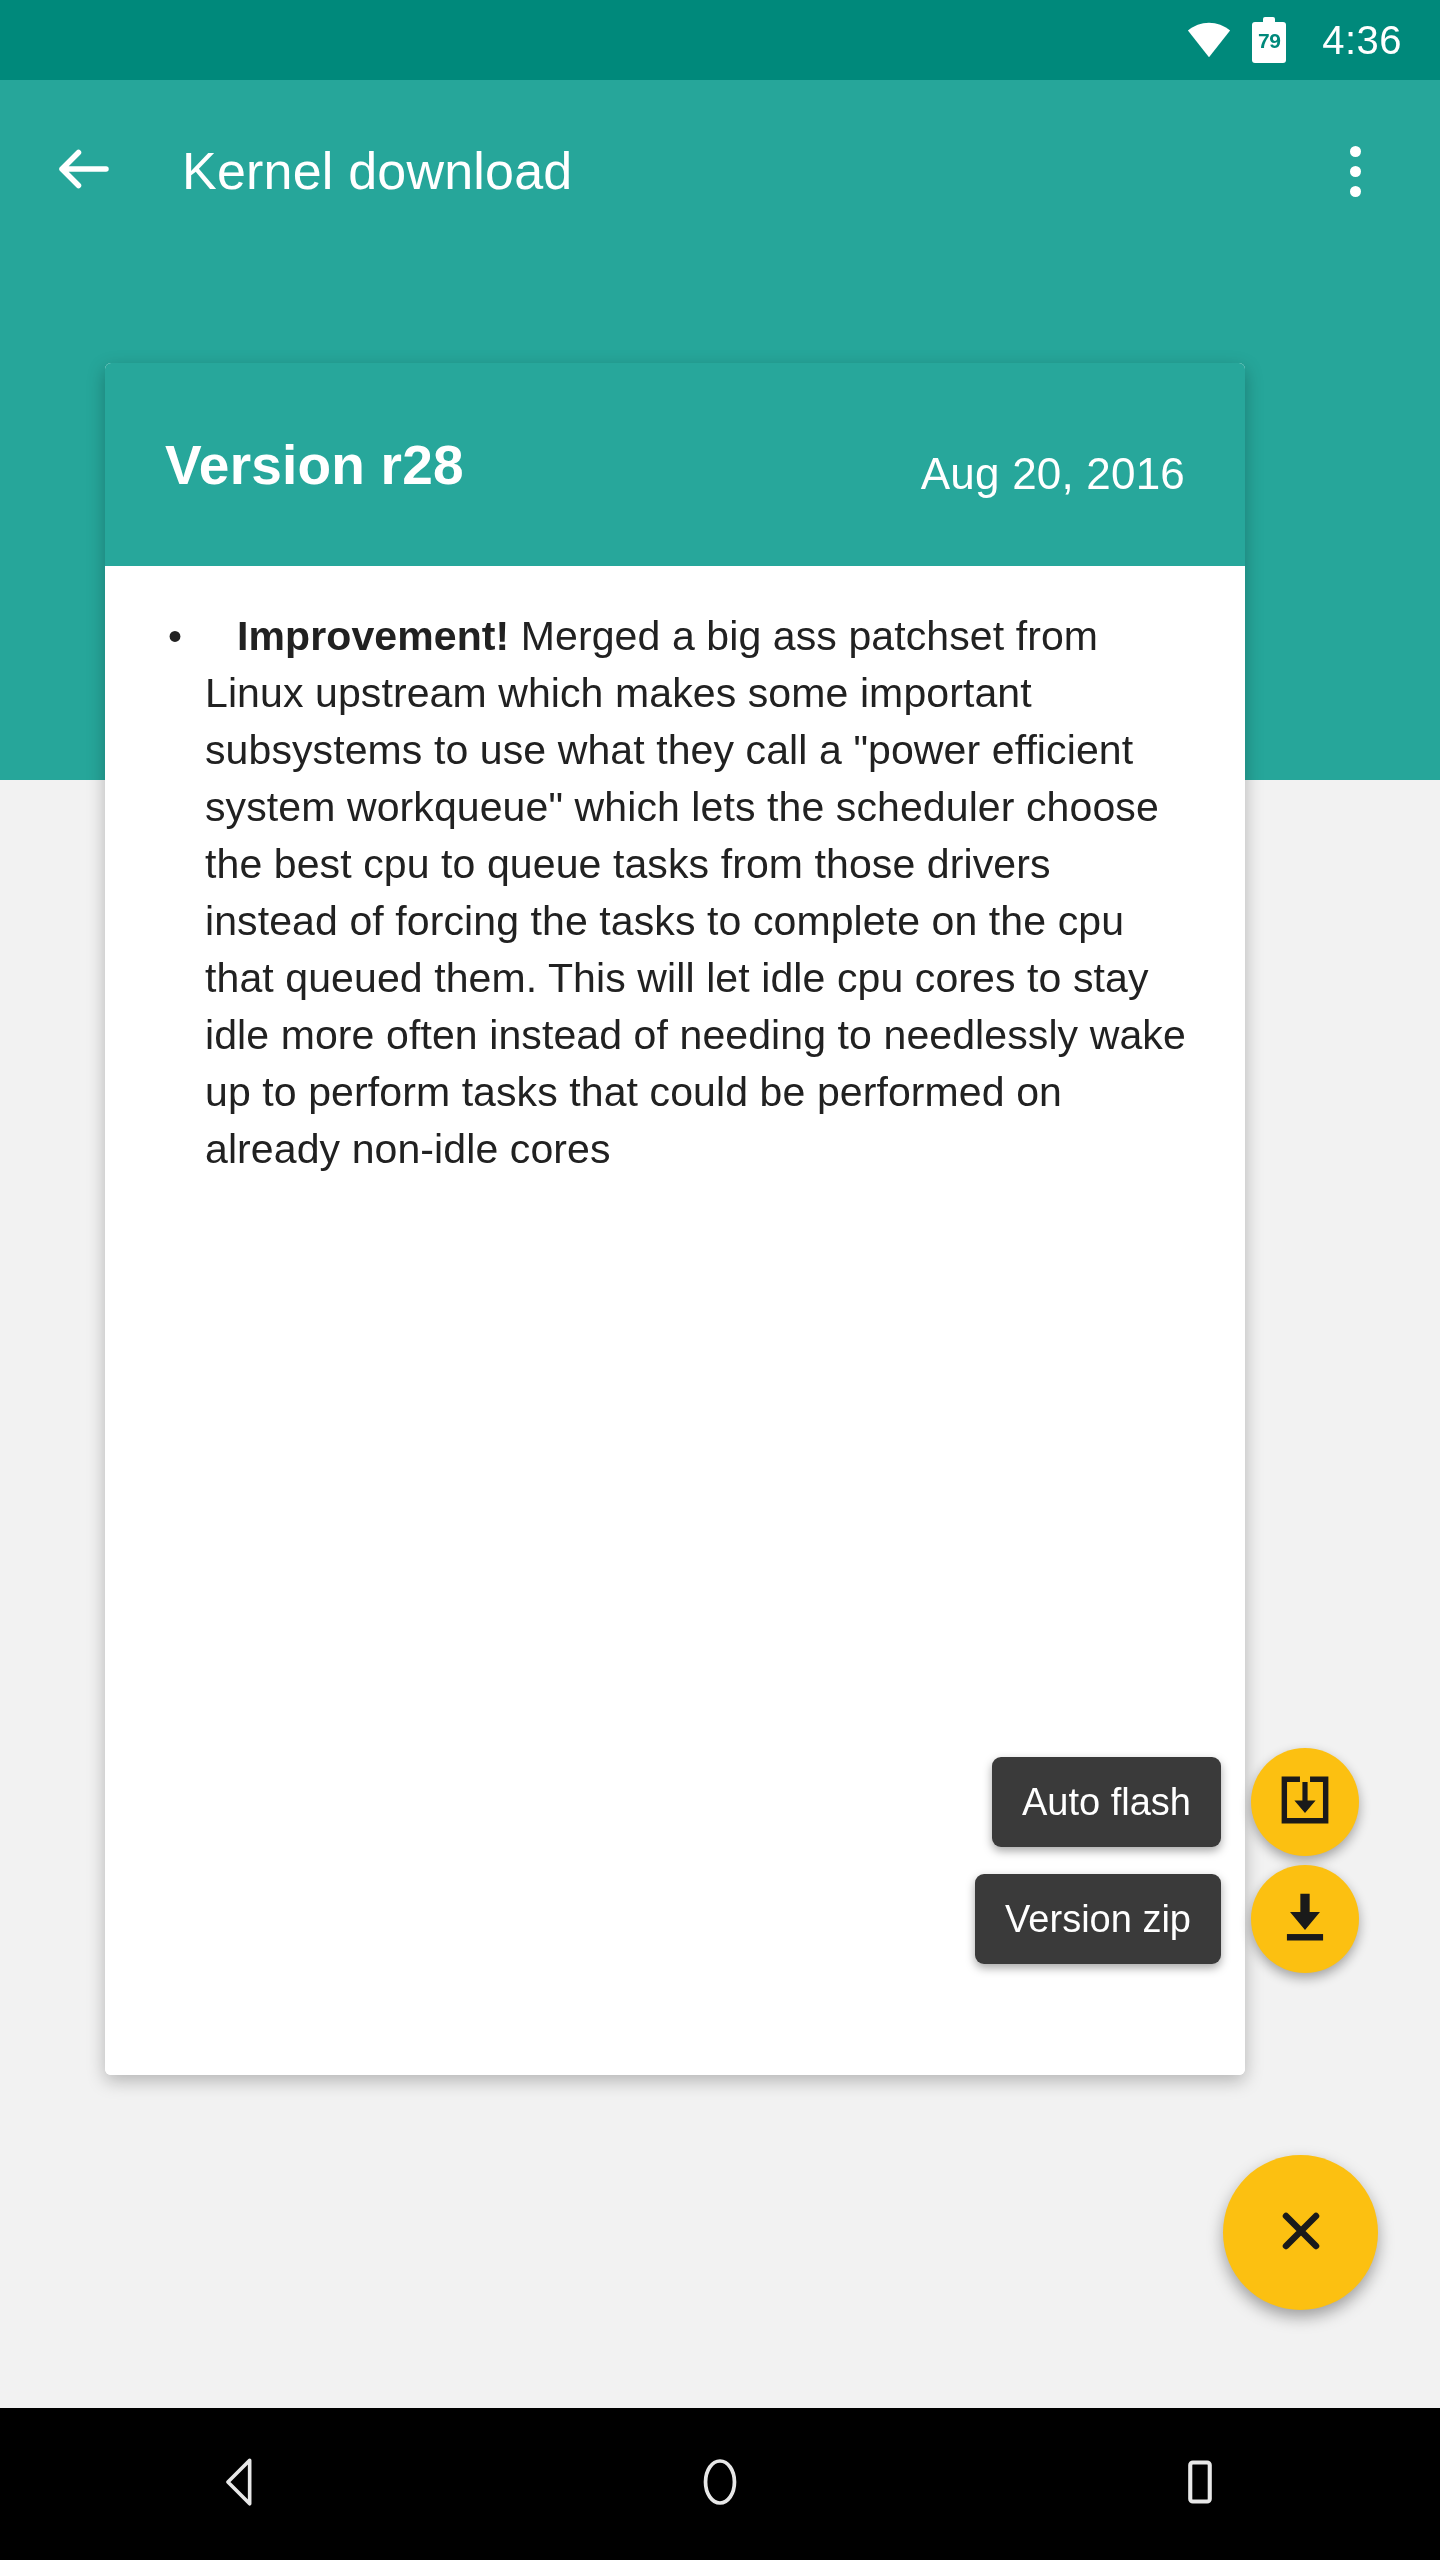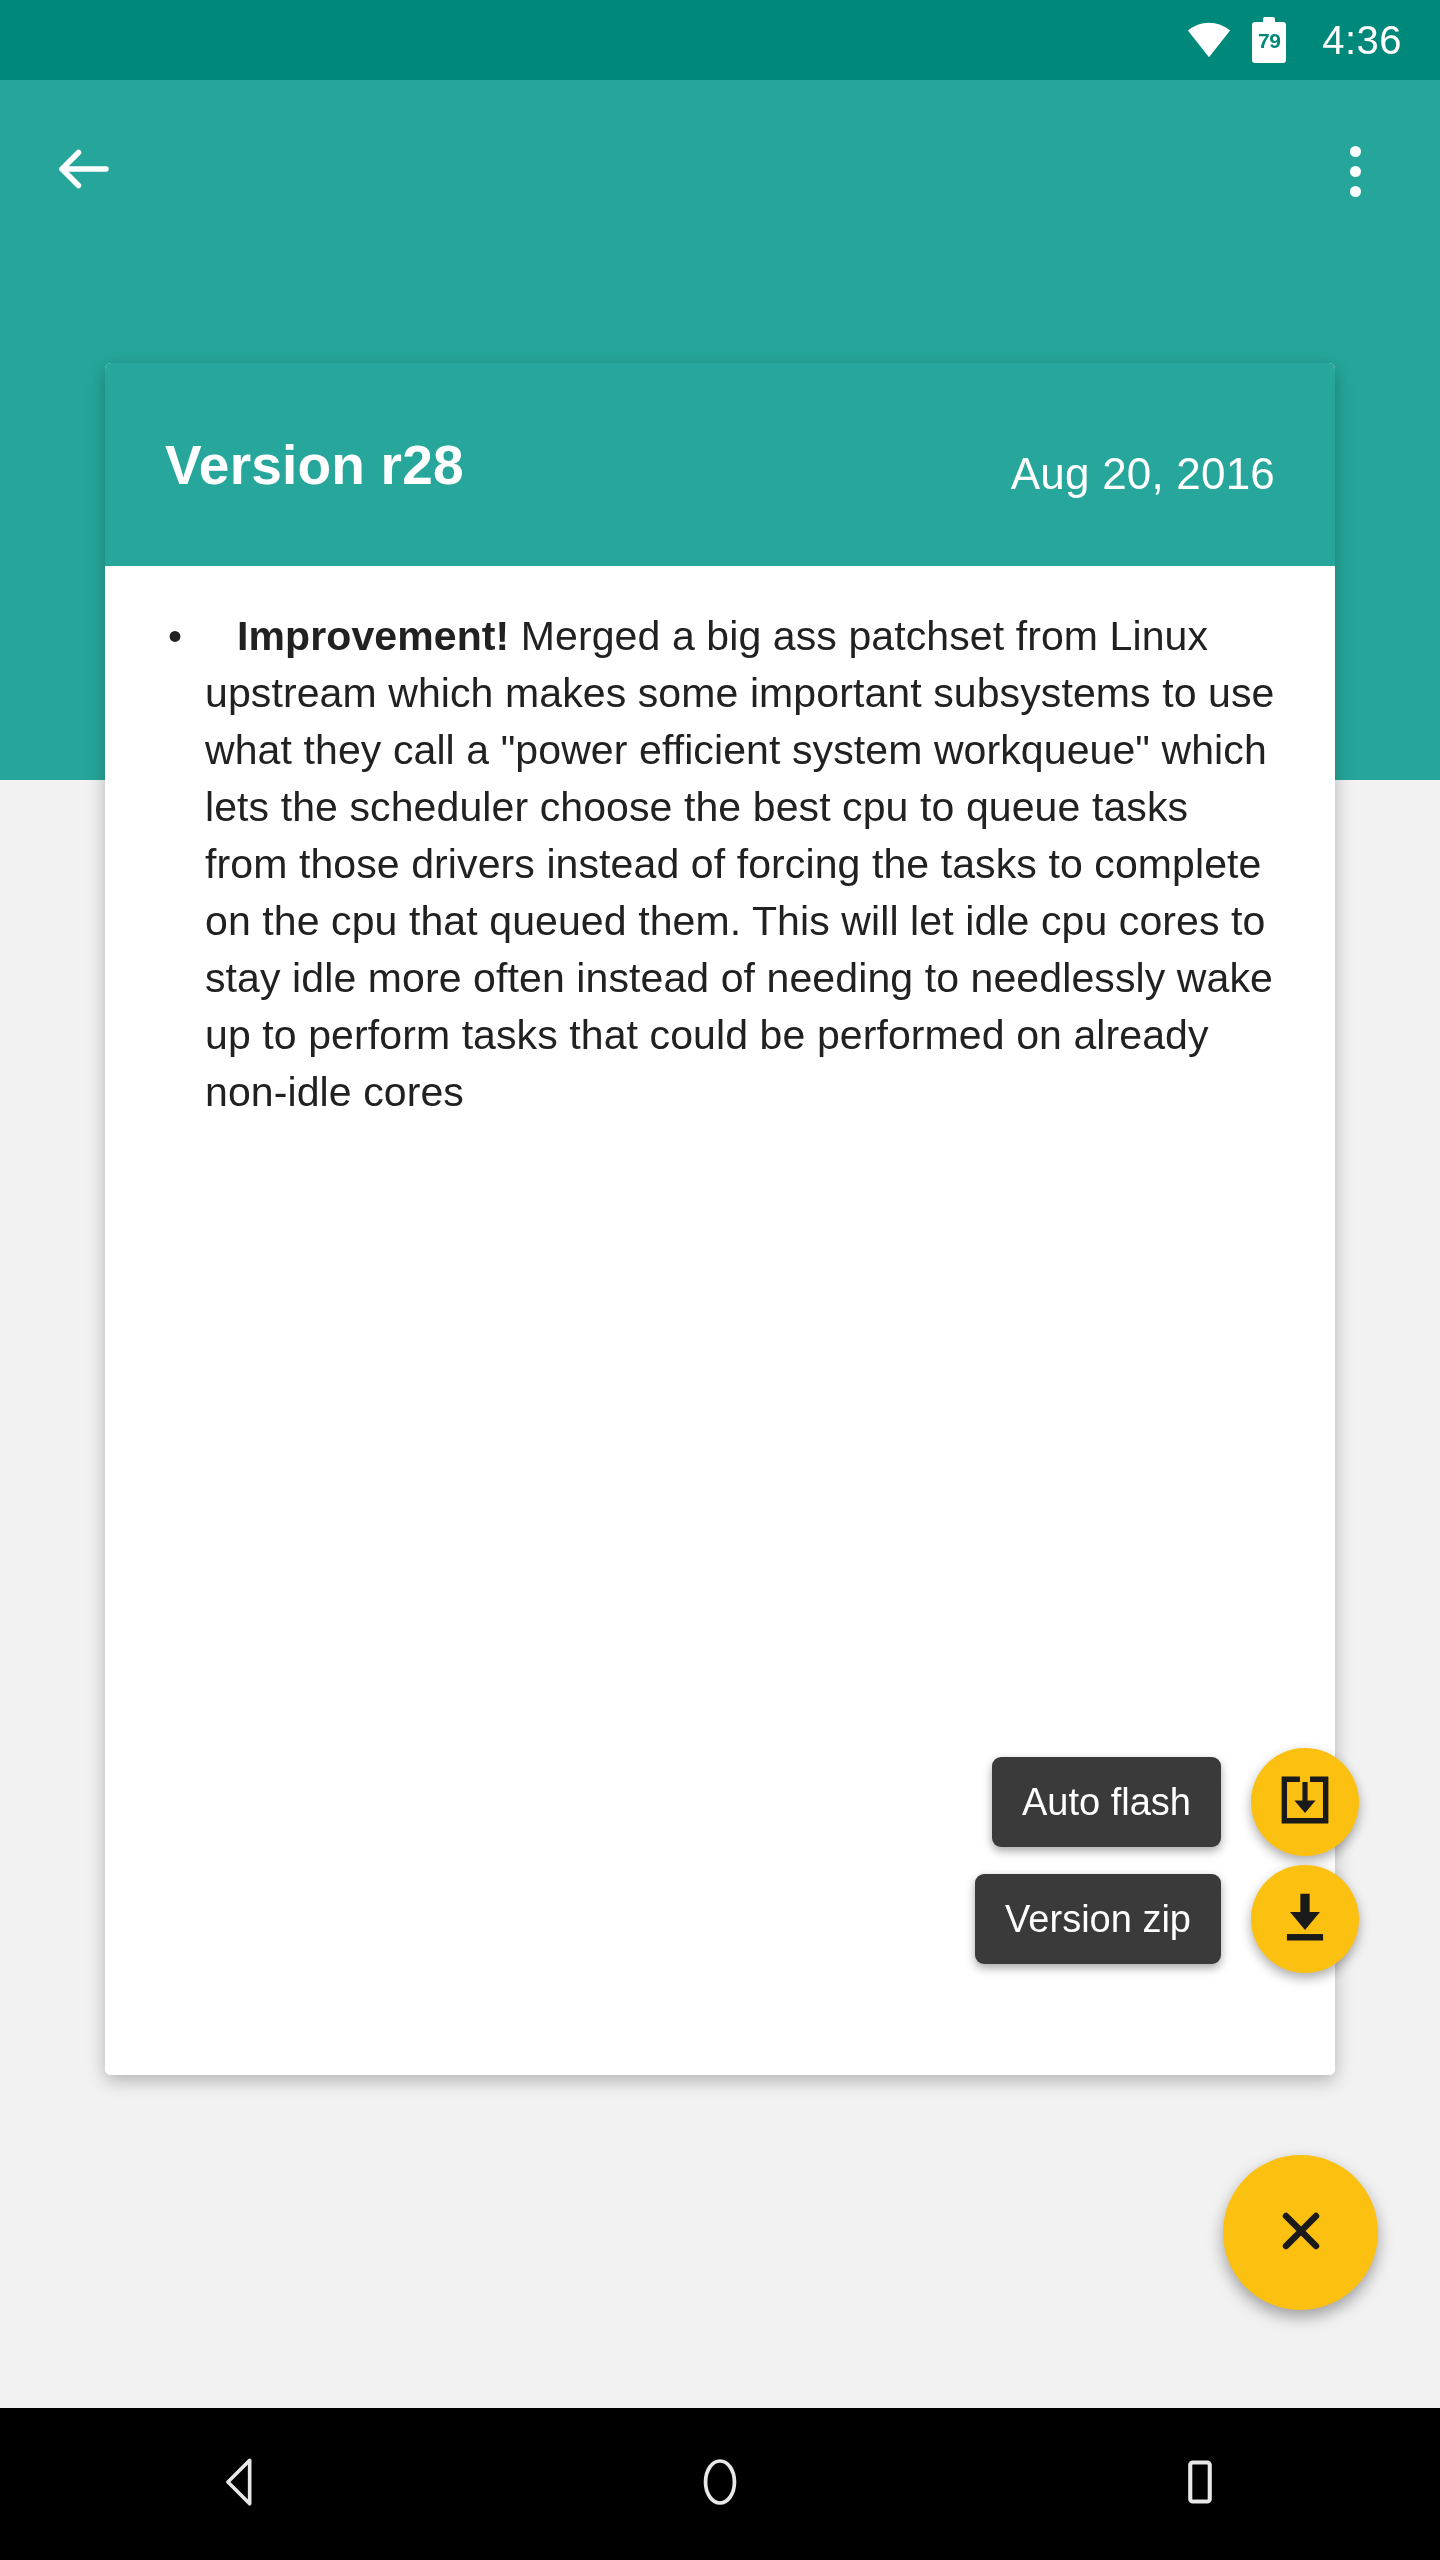--- a/index.html
+++ b/index.html
@@ -59,21 +59,21 @@
   }
   .overflow-button{
     position:absolute; right:40px; top:50%; transform:translateY(-50%);
     width:90px; height:90px; display:flex; flex-direction:column;
     align-items:center; justify-content:center; gap:9px; cursor:pointer;
   }
   .dot{ width:11px; height:11px; border-radius:50%; background:#ffffff; }
 
   
   .card{
-    position:absolute; left:105px; top:363px; width:1230px; height:1712px;
+    position:absolute; left:105px; top:363px; width:1140px; height:1712px;
     border-radius:6px;
     box-shadow:0 6px 18px rgba(0,0,0,0.26);
     overflow:hidden; background:#ffffff;
   }
   .card-header{
     height:203px; background:#27a79b;
     display:flex; align-items:center; justify-content:space-between;
     padding:0 60px;
   }
   .card-version{
@@ -157,20 +157,21 @@
 
 <div class="app-bar">
   <div class="app-bar-row">
     <div class="back-button">
       <span>
         <svg viewBox="0 0 24 24" width="66" height="66">
           <path fill="none" stroke="#ffffff" stroke-width="2" stroke-linecap="round" stroke-linejoin="round" d="M20 12H4M10 6l-6 6 6 6"></path>
         </svg>
       </span>
     </div>
+    <div class="app-title">Kernel download</div>
     <div class="overflow-button">
       <span class="dot"></span>
       <span class="dot"></span>
       <span class="dot"></span>
     </div>
   </div>
 </div>
 
 <div class="card">
   <div class="card-header">

